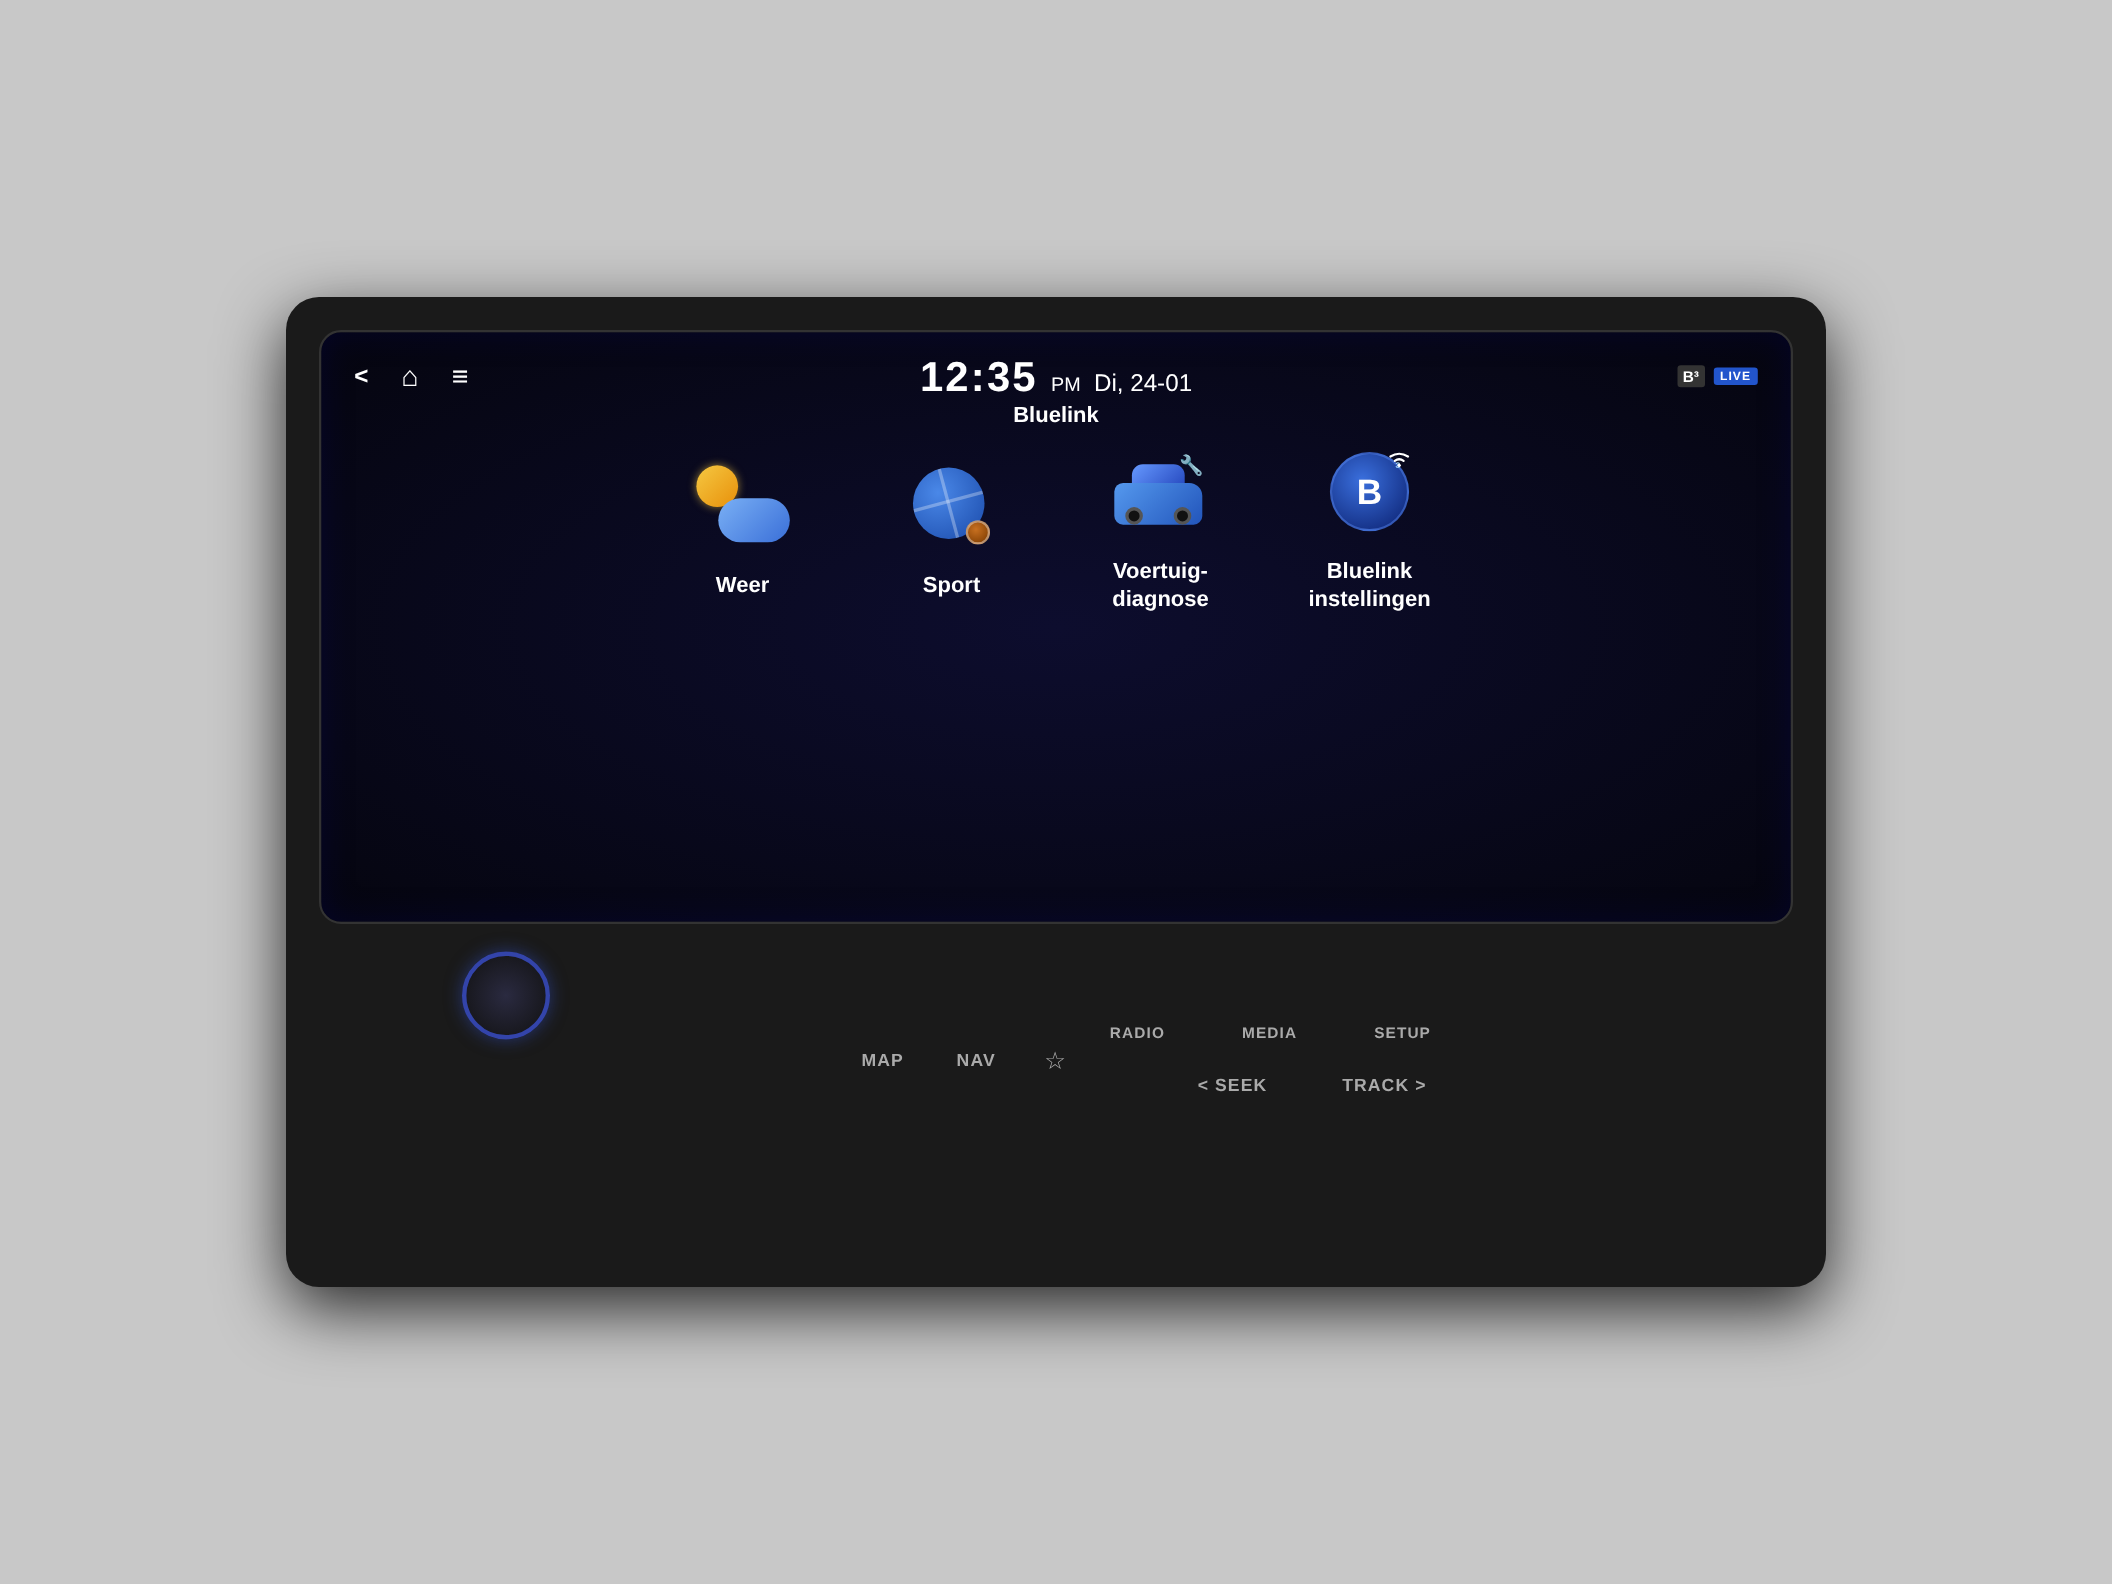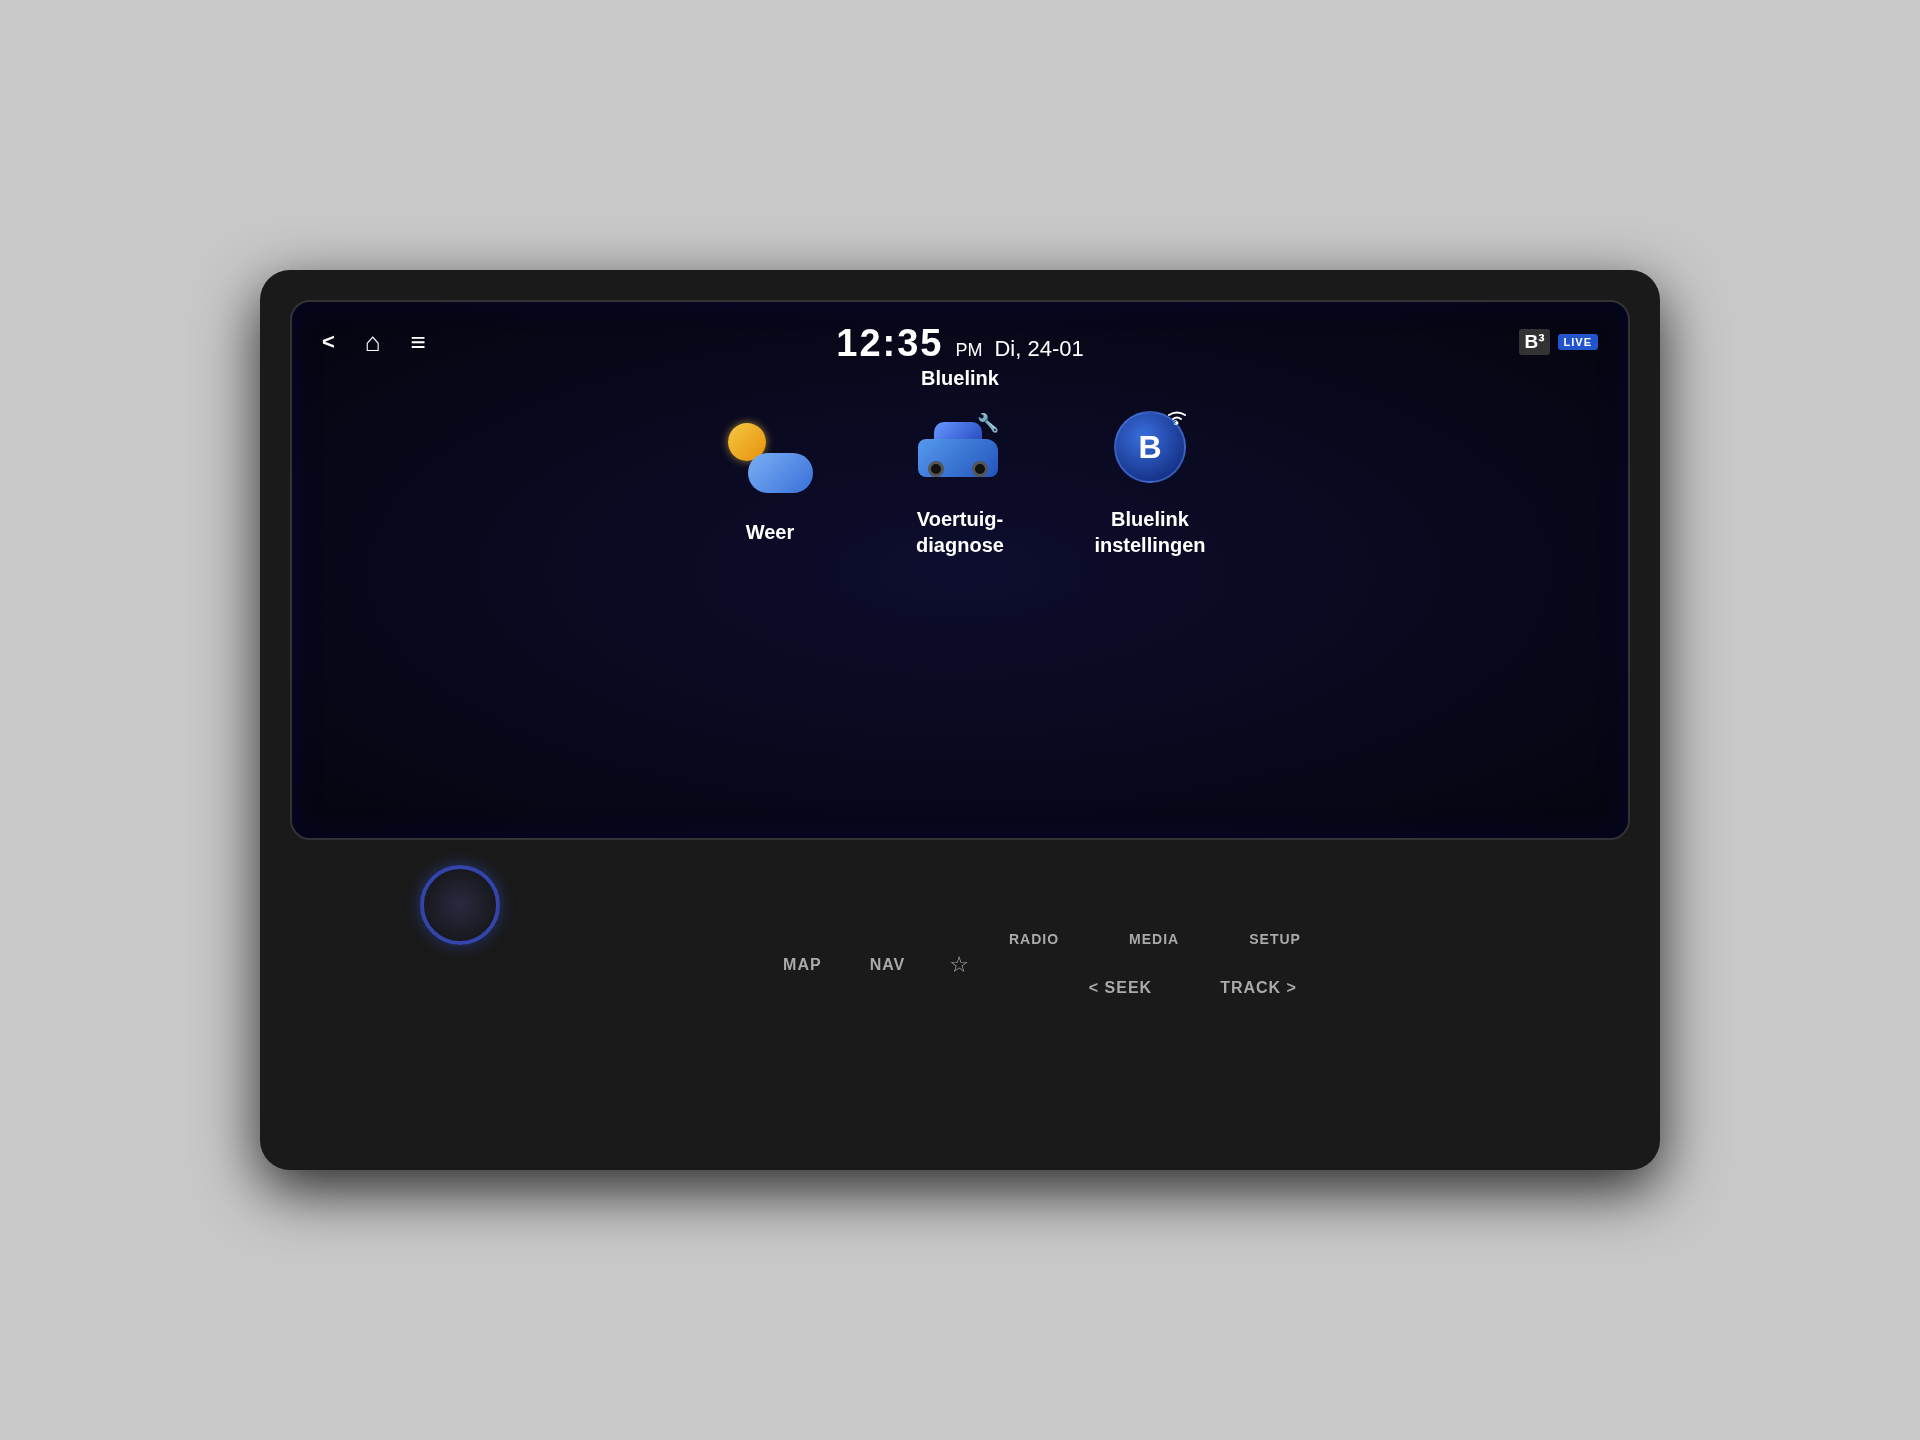--- a/index.html
+++ b/index.html
@@ -415,21 +415,21 @@
 
     .star-btn {
       color: #aaaaaa;
       font-size: 22px;
       cursor: pointer;
       padding: 8px 20px;
     }
 
     .b3-badge {
       color: white;
-      font-size: 19px;
+      font-size: 14px;
       font-weight: bold;
       background: #333;
       padding: 2px 5px;
       border-radius: 3px;
     }
   </style>
 </head>
 <body>
 
 <div class="car-panel">
@@ -463,20 +463,29 @@
       <div class="app-item">
         <div class="app-icon-wrapper">
           <div class="icon-weer">
             <div class="sun-shape"></div>
             <div class="cloud-shape"></div>
           </div>
         </div>
         <span class="app-label">Weer</span>
       </div>
 
+      <div class="app-item">
+        <div class="app-icon-wrapper">
+          <div class="icon-sport">
+            <div class="basketball"></div>
+            <div class="sport-ball-small"></div>
+          </div>
+        </div>
+        <span class="app-label">Sport</span>
+      </div>
 
       <div class="app-item">
         <div class="app-icon-wrapper">
           <div class="icon-voertuig">
             <div class="car-top"></div>
             <div class="car-body">
               <div class="car-wheel-l"></div>
               <div class="car-wheel-r"></div>
             </div>
             <span class="wrench-icon">🔧</span>

